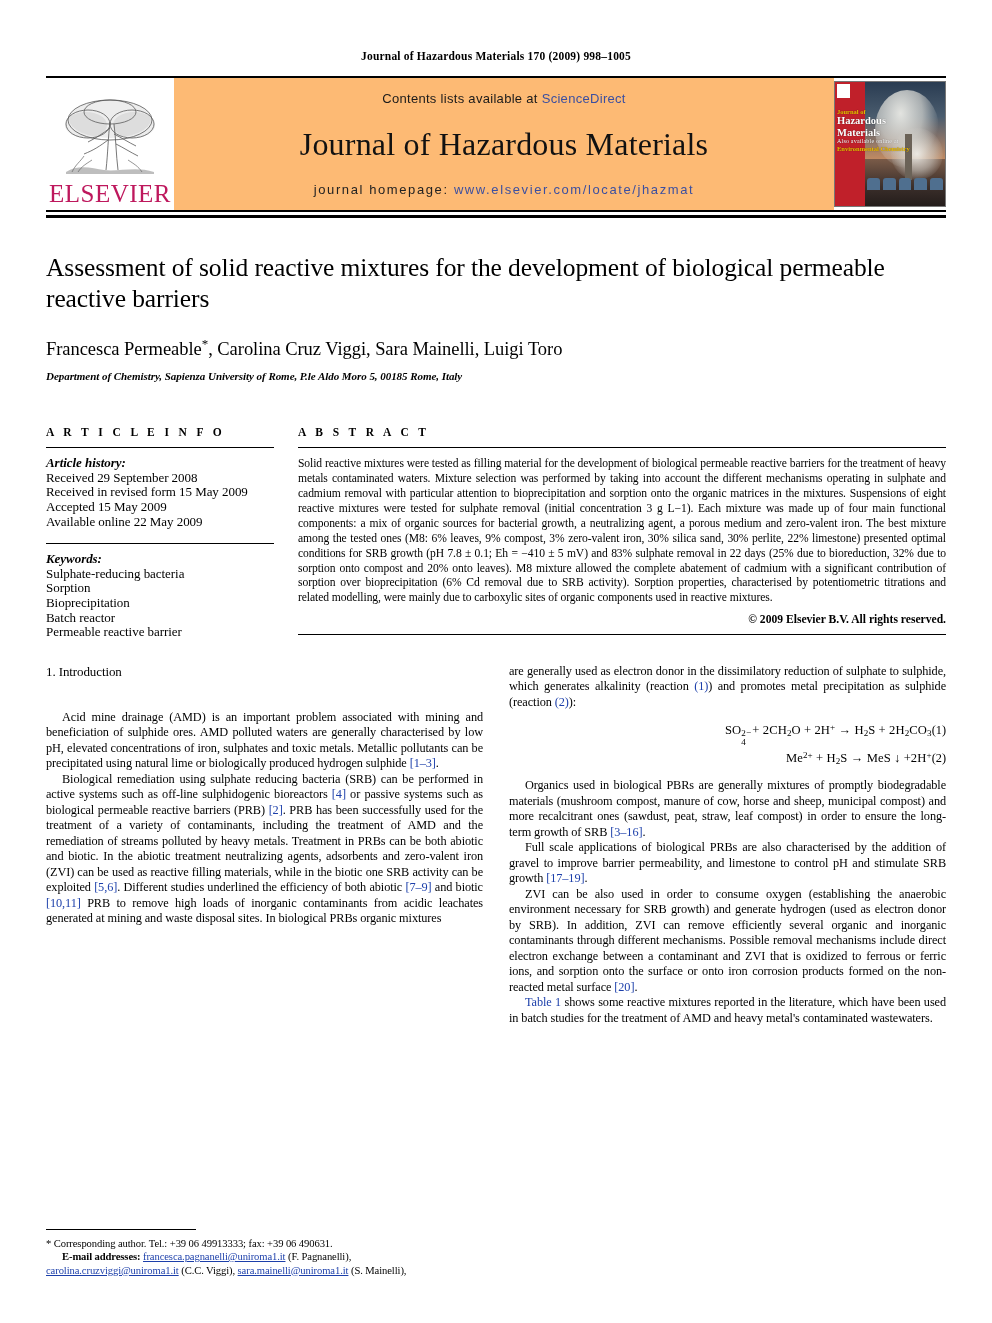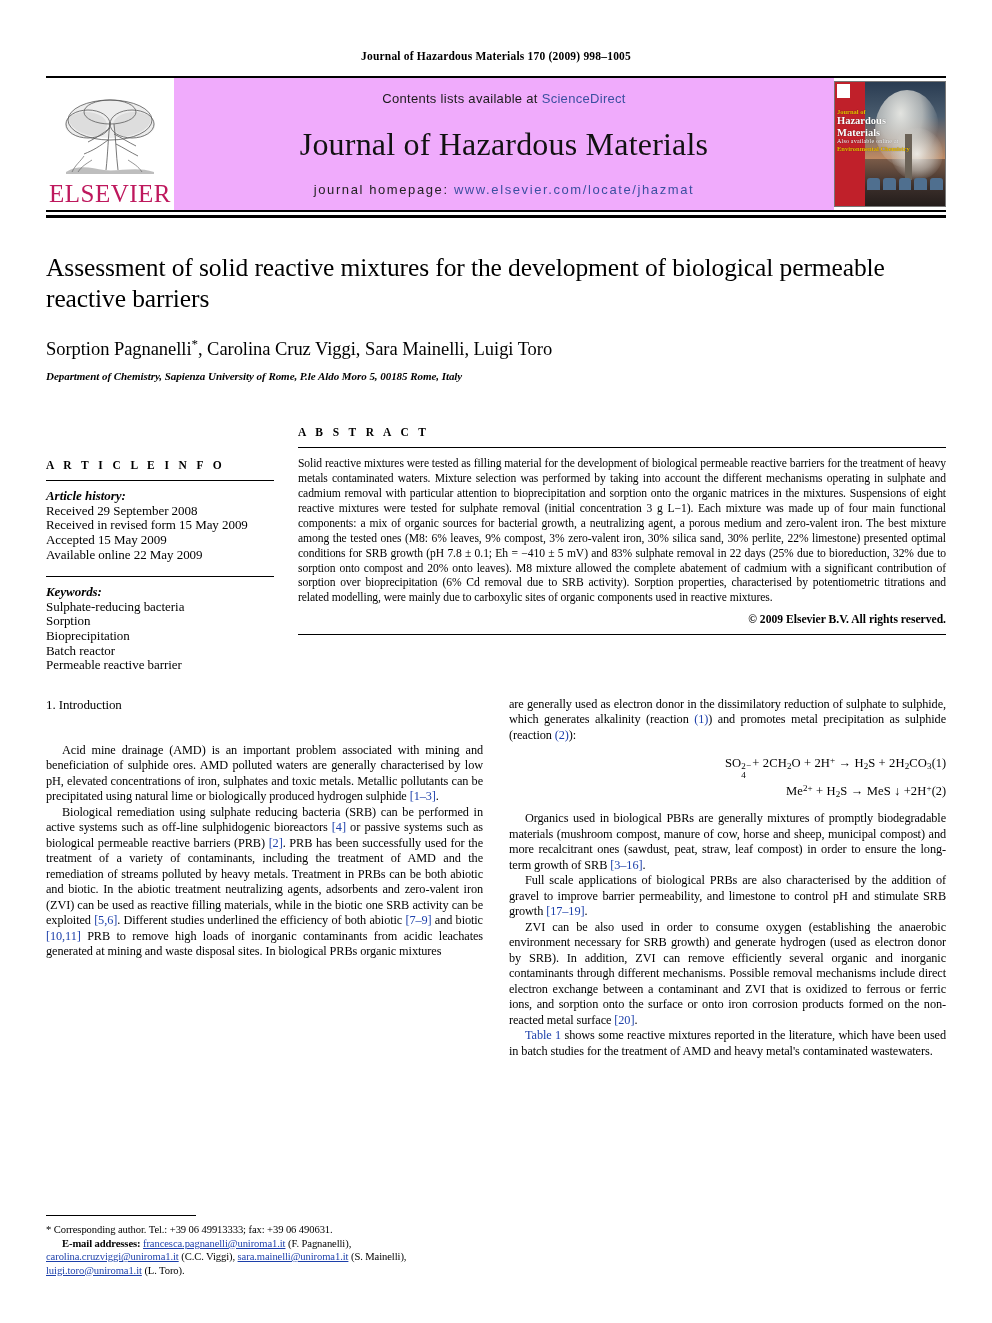--- a/index.html
+++ b/index.html
@@ -59,21 +59,21 @@
   .elsevier-word {
     font-family: "Liberation Serif", serif;
     color: #be185d;
     font-size: 25px;
     letter-spacing: .5px;
     line-height: 1;
     margin-top: 1px;
   }
   .mast-center {
     flex: 1 1 auto;
-    background: #f0abfc;
+    background: #fdba74;
     display: flex;
     flex-direction: column;
     align-items: center;
     justify-content: space-between;
     padding: 13px 0 13px 0;
     box-sizing: border-box;
   }
   .contents-line {
     font-family: "Liberation Sans", sans-serif;
     font-size: 13px;
@@ -186,21 +186,20 @@
   
   .info-abstract {
     margin-top: 44px;
     display: flex;
     gap: 0;
   }
   .col-info {
     flex: 0 0 252px;
     box-sizing: border-box;
     padding-right: 24px;
-    margin-top: 33px;
   }
   .col-abstract {
     flex: 1 1 auto;
     box-sizing: border-box;
   }
   .sechead {
     font-family: "Liberation Serif", serif;
     font-weight: bold;
     font-size: 11.5px;
     letter-spacing: 3.4px;
@@ -364,21 +363,21 @@
         <span class="small">Also available online at</span>
         <span class="ylw">Environmental Chemistry</span>
       </div>
     </div>
   </div>
   <div class="mast-underrule"></div>
 
   <div class="title-block">
     <h1 class="art-title">Assessment of solid reactive mixtures for the development of biological permeable reactive barriers</h1>
     <div class="authors">
-      <span>Sorption Pagnanelli</span><sup>*</sup><span>, Carolina Cruz Viggi, Sara Mainelli, Luigi Toro</span>
+      <span>Francesca Permeable</span><sup>*</sup><span>, Carolina Cruz Viggi, Sara Mainelli, Luigi Toro</span>
     </div>
     <div class="affiliation">Department of Chemistry, Sapienza University of Rome, P.le Aldo Moro 5, 00185 Rome, Italy</div>
   </div>
 
   <div class="info-abstract">
 
     <div class="col-info">
       <div class="sechead">A R T I C L E    I N F O</div>
       <div class="rule-thick"></div>
       <div class="info-group info-block-1">
@@ -457,20 +456,16 @@
       <span class="fn-em">E-mail addresses:</span>
       <a class="mailto" href="#">francesca.pagnanelli@uniroma1.it</a>
       <span>(F. Pagnanelli),</span>
     </div>
     <div class="fn-line fn-cont">
       <a class="mailto" href="#">carolina.cruzviggi@uniroma1.it</a>
       <span>(C.C. Viggi),</span>
       <a class="mailto" href="#">sara.mainelli@uniroma1.it</a>
       <span>(S. Mainelli),</span>
     </div>
-    <div class="fn-line fn-cont">
-      <a class="mailto" href="#">luigi.toro@uniroma1.it</a>
-      <span>(L. Toro).</span>
-    </div>
 
   </div>
 
 </div>
 
 </body></html>

